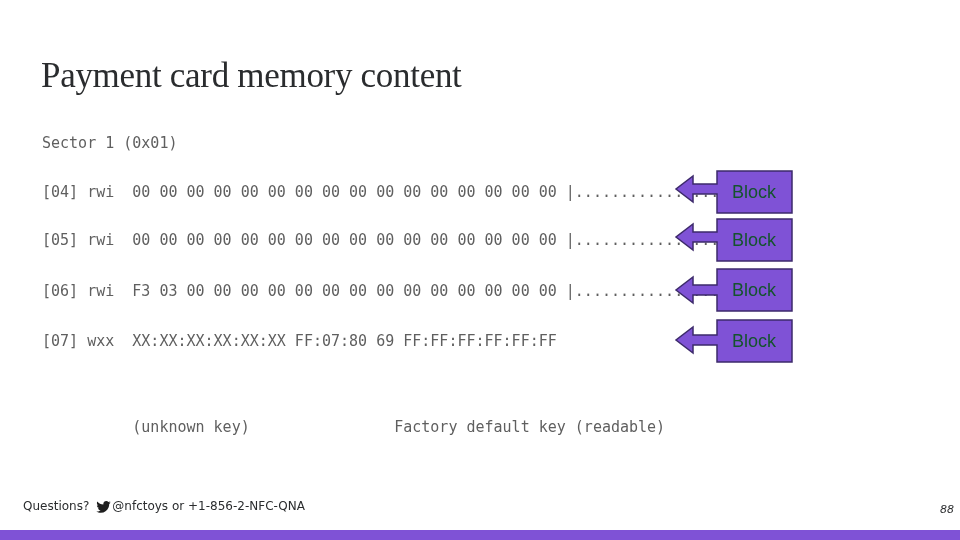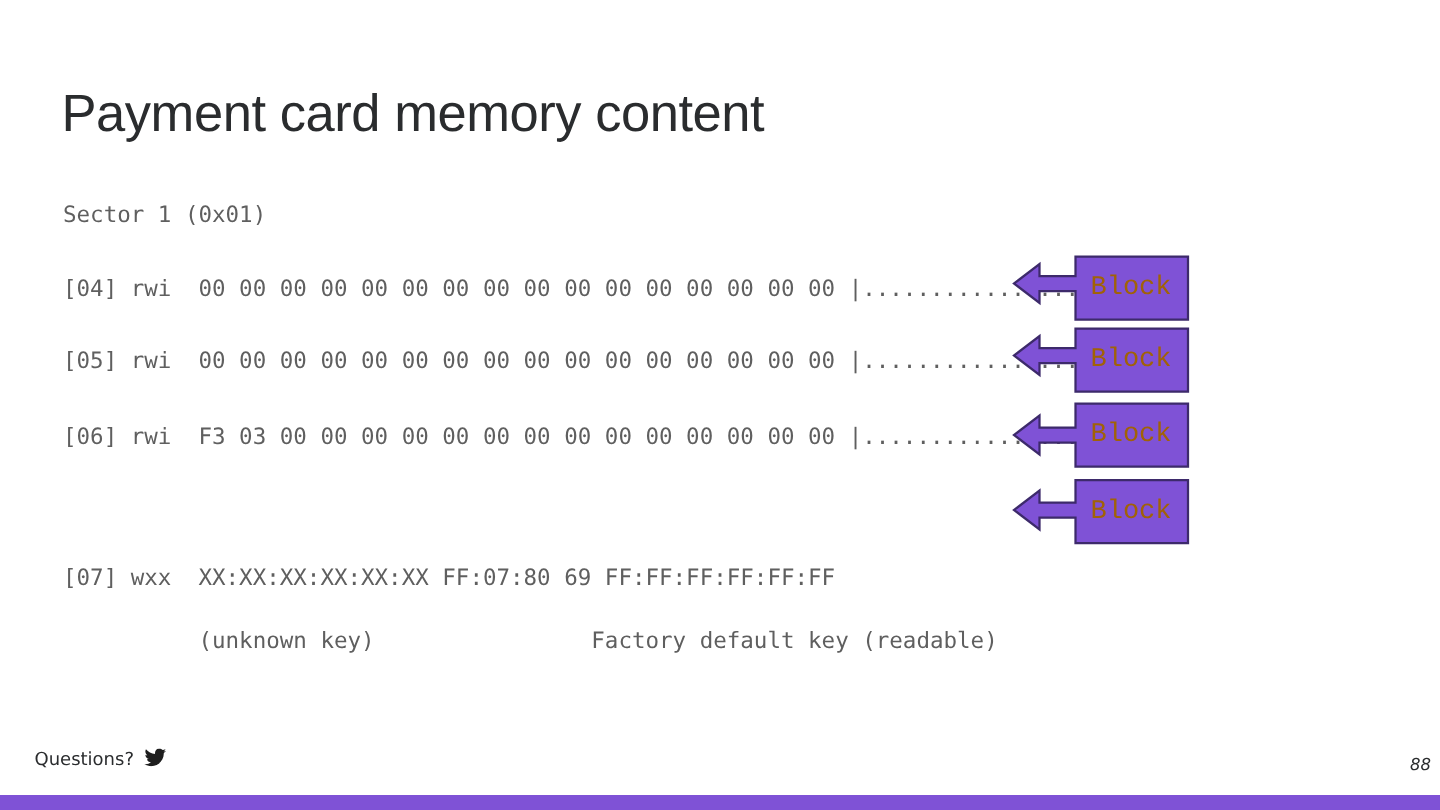--- a/index.html
+++ b/index.html
@@ -3,53 +3,53 @@
   <meta charset="utf-8">
   <style>
     html, body { margin: 0; padding: 0; }
     body {
       width: 960px; height: 540px; position: relative; overflow: hidden;
       background: #ffffff;
       font-family: "Liberation Sans", sans-serif;
     }
     .title {
       position: absolute; left: 41px; top: 56px;
-      font-family: Liberation Sans, sans-serif;
+      font-family: Liberation Serif, serif;
       font-size: 35px; color: #2a2c2e; letter-spacing: -0.3px;
       white-space: nowrap;
     }
     .mono {
       position: absolute; left: 42px;
       font-family: "DejaVu Sans Mono", monospace;
       font-size: 15px; color: #5f5f5f;
       white-space: pre; line-height: 22px;
     }
     .sector { top: 132px; }
     .row-04 { top: 181px; }
     .row-05 { top: 229px; }
     .row-06 { top: 280px; }
-    .row-07 { top: 330px; margin-top: 44px; }
+    .row-07 { top: 330px; }
     .note   { top: 376px; margin-top: 40px; }
 
     .callout { position: absolute; left: 674px; width: 122px; height: 44px; }
     .callout svg { position: absolute; left: 0; top: 0; overflow: visible; }
     .callout .label {
       position: absolute; left: 42px; width: 76px; top: 0; height: 44px;
       display: flex; align-items: center; justify-content: center;
-      color: #a16207; font-family: Liberation Mono, monospace; font-size: 18px;
+      color: #14532d; font-family: Liberation Sans, sans-serif; font-size: 18px;
     }
     .callout-04 { top: 170px; }
     .callout-05 { top: 218px; }
     .callout-06 { top: 268px; }
     .callout-07 { top: 319px; }
 
     .footer {
       position: absolute; left: 23px; top: 499px;
       font-family: "DejaVu Sans", sans-serif; font-size: 12px; color: #2a2c2e;
-      display: flex; align-items: flex-start; white-space: nowrap;
+      display: flex; align-items: flex-end; white-space: nowrap;
     }
     .footer .sep { width: 7px; }
     .bird { display: inline-block; width: 15px; height: 12px; margin-right: 1px; }
     .page-number {
       position: absolute; right: 6px; top: 503px;
       font-family: "DejaVu Sans", sans-serif; font-size: 11px; color: #2a2c2e; font-style: italic;
     }
     .bottom-bar { position: absolute; left: 0; top: 530px; width: 960px; height: 10px; background: #7f52d6; }
   </style>
 </head>
@@ -90,17 +90,18 @@
   </svg>
   <span class="label">Block</span>
 </div>
 
 <div class="footer">
   <span>Questions?</span>
   <span class="sep"></span>
   <svg class="bird" viewBox="0 0 24 20">
     <path d="M24 2.4c-.9.4-1.8.6-2.8.8 1-.6 1.8-1.6 2.2-2.7-1 .6-2 1-3.1 1.2C19.3.7 18 0 16.6 0c-2.7 0-4.9 2.2-4.9 4.9 0 .4 0 .8.1 1.1C7.7 5.8 4.1 3.9 1.7.9c-.4.7-.7 1.6-.7 2.5 0 1.7.9 3.2 2.2 4.1-.8 0-1.6-.2-2.2-.6v.1c0 2.4 1.7 4.4 3.9 4.8-.4.1-.8.2-1.3.2-.3 0-.6 0-.9-.1.6 2 2.4 3.4 4.6 3.4-1.7 1.3-3.8 2.1-6.1 2.1-.4 0-.8 0-1.2-.1C2.2 18.8 4.8 19.6 7.5 19.6c9.1 0 14-7.5 14-14v-.6c1-.7 1.8-1.6 2.5-2.6z" fill="#1e1e1e"></path>
   </svg>
+  <span>@nfctoys or +1-856-2-NFC-QNA</span>
 </div>
 
 <div class="page-number">88</div>
 
 <div class="bottom-bar"></div>
 
 </body></html>

